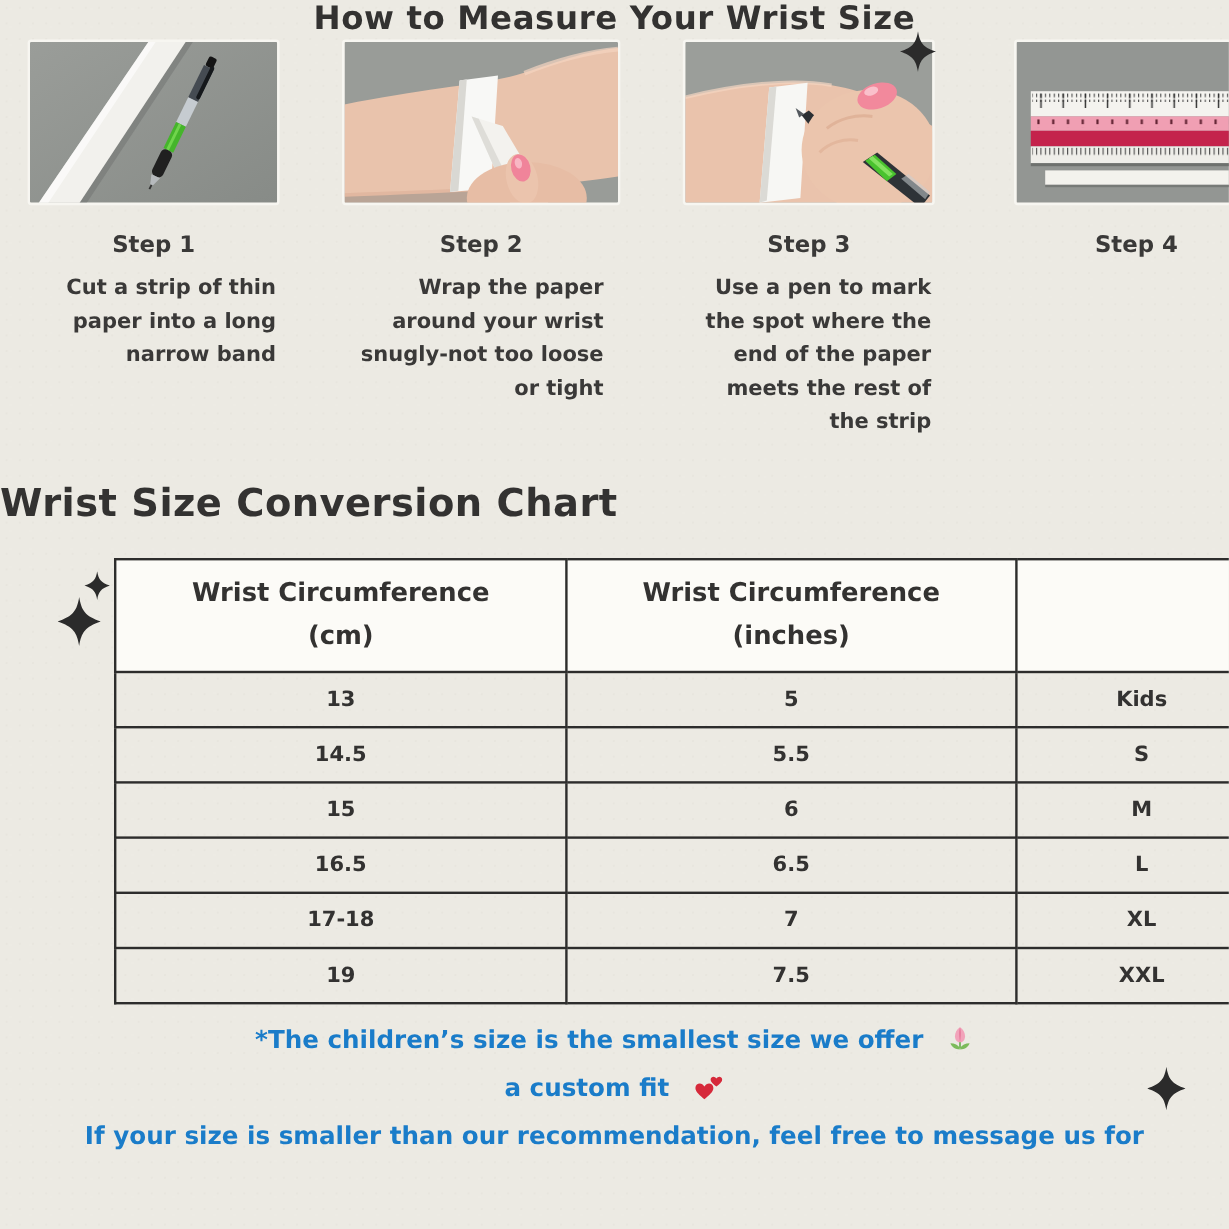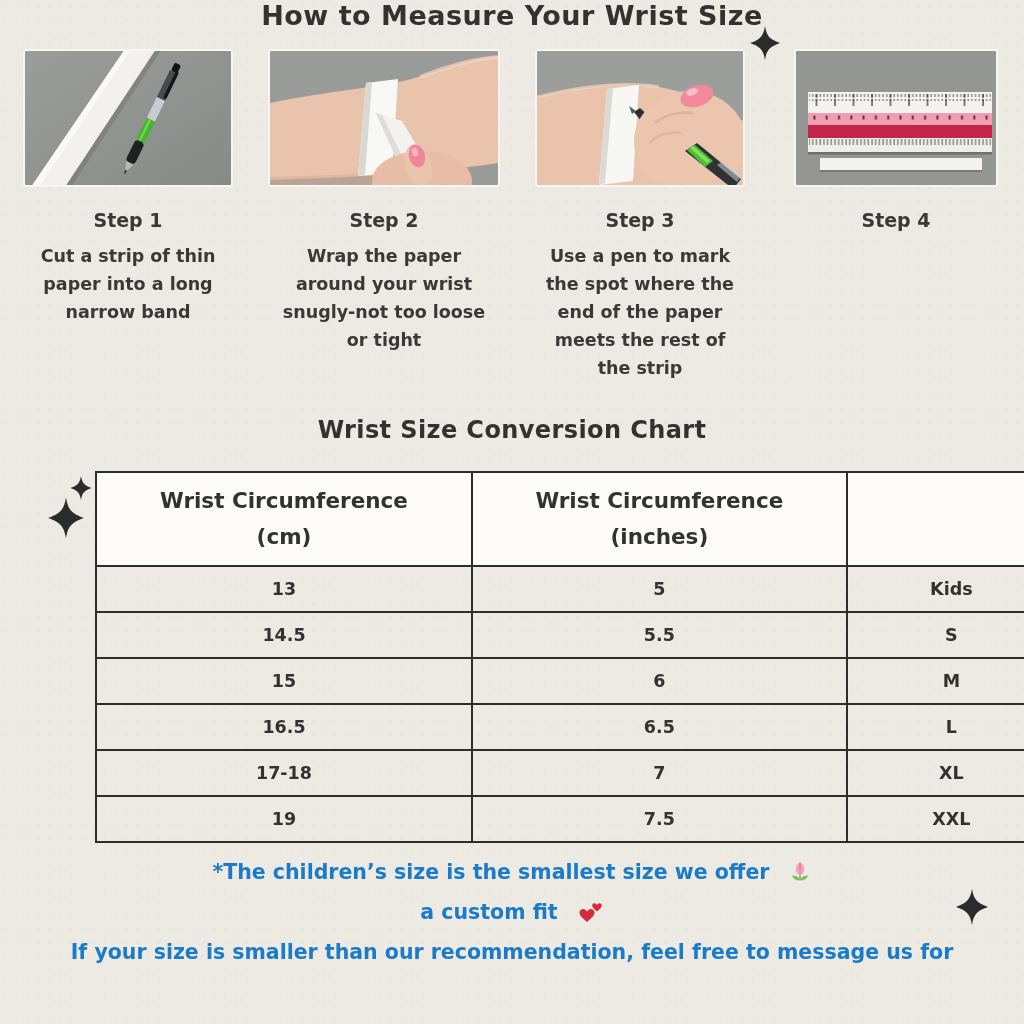--- a/index.html
+++ b/index.html
@@ -23,42 +23,43 @@
     letter-spacing:.5px;
   }
   .sparkle{position:absolute;}
   .sparkle svg{display:block;}
   .sparkle-title{left:750px;top:26px;}
   .sparkle-chart-small{left:70px;top:476px;}
   .sparkle-chart-big{left:48px;top:497px;}
   .sparkle-footer{left:956px;top:888px;}
 
   .steps-row{
-    margin-top:20px;
+    margin-top:4px;
     display:grid;
     grid-template-columns:256px 256px 256px 256px;
+    gap:17px;
   }
   .step-col{display:flex;flex-direction:column;align-items:center;}
   .photo{height:134px;outline:2px solid #F7F6F1;border-radius:1px;}
   .photo svg{display:block;}
   .step-label{
     margin-top:24px;
     font-size:19px;font-weight:700;color:#3A3938;
   }
   .step-desc{
     margin-top:11px;
     max-width:204px;
-    text-align:center;
+    text-align:right;
     font-size:17.5px;font-weight:700;color:#3A3938;
     line-height:28px;
   }
   .chart-title{
     margin-top:34px;
-    text-align:center;
-    font-size:24px;font-weight:700;color:#333231;
+    text-align:left;
+    font-size:32px;font-weight:700;color:#333231;
     letter-spacing:.4px;
   }
   table.size-table{
     border-collapse:collapse;
     width:962px;
     margin:27px 0 0 95px;
   }
   table.size-table th{
     background:#FCFBF7;
     border:2px solid #2D2D2C;

